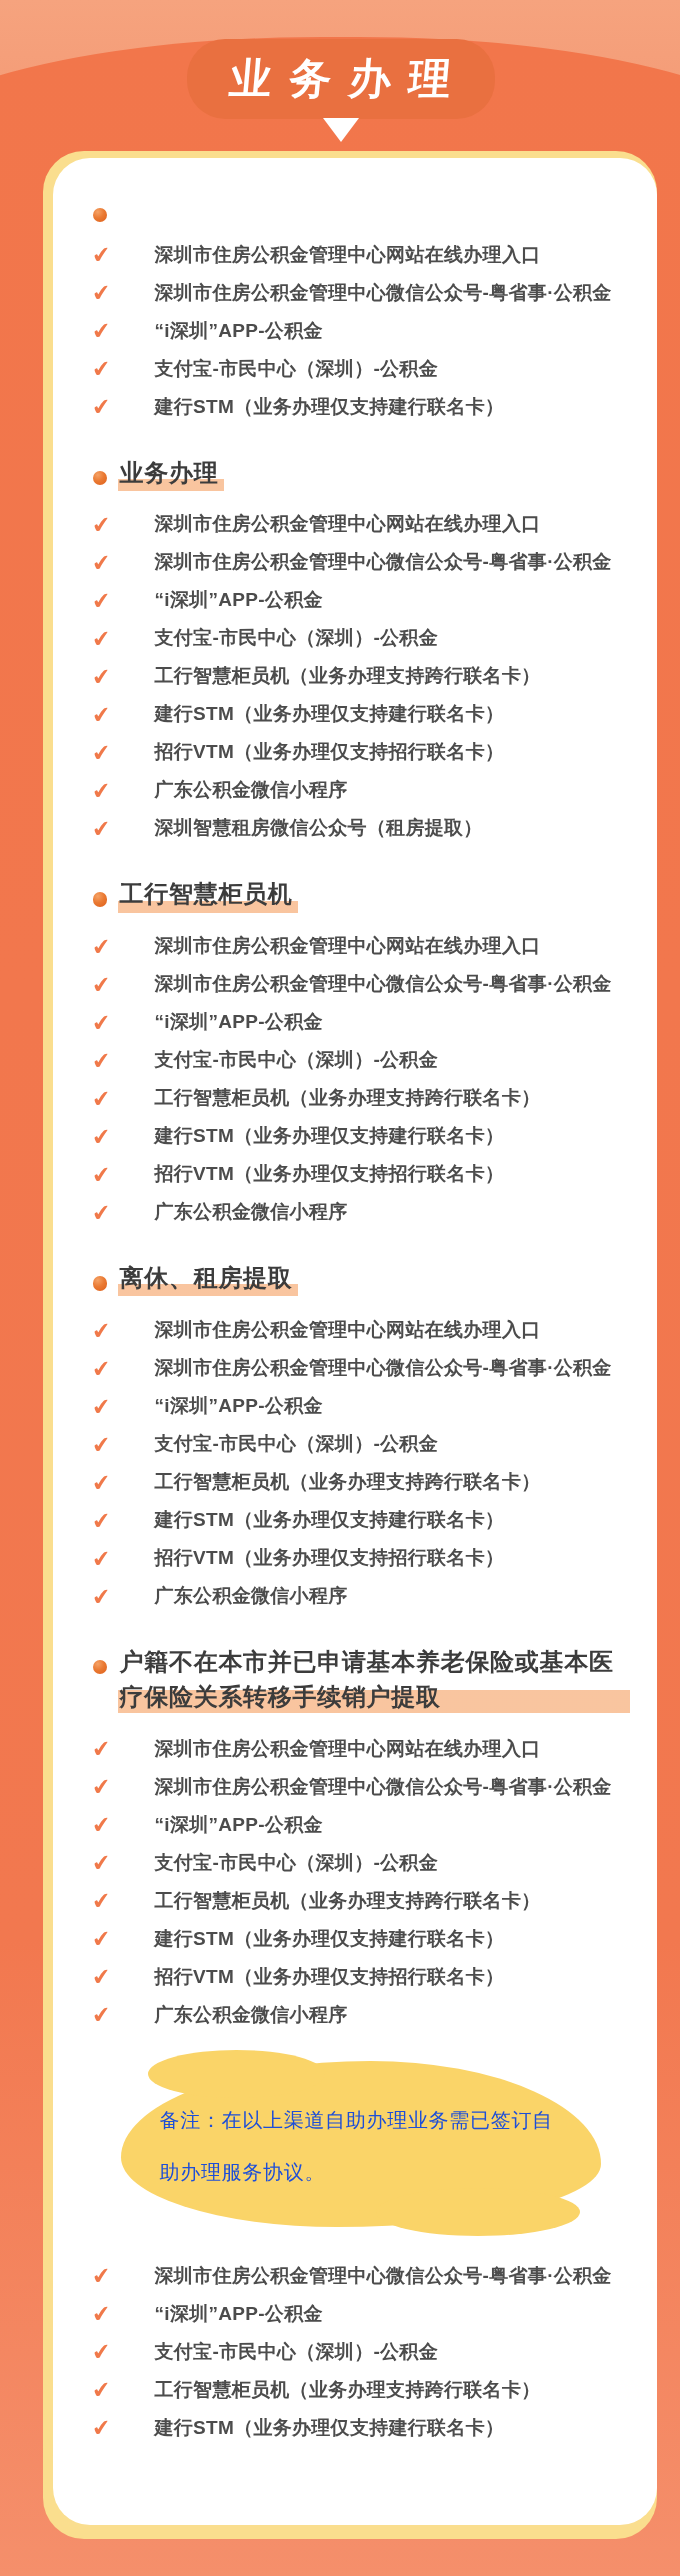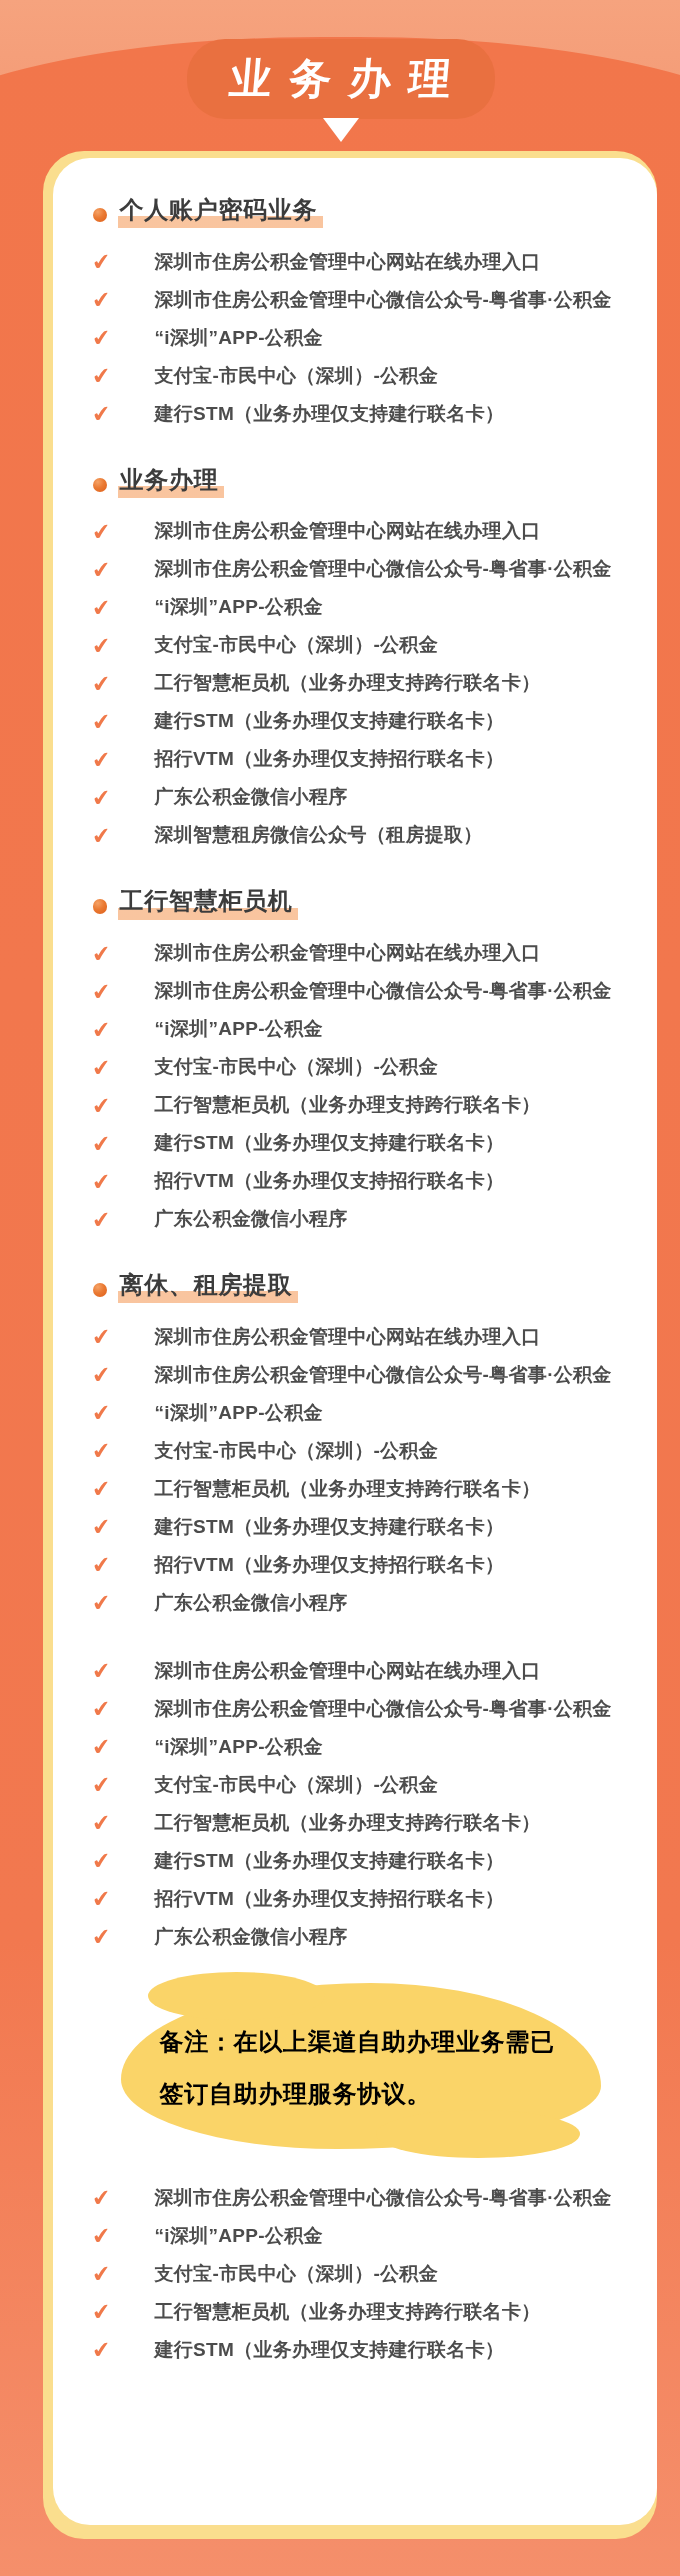--- a/index.html
+++ b/index.html
@@ -83,42 +83,41 @@
     content:"";position:absolute;left:27px;top:-11px;width:177px;height:48px;
     background:#FAD468;border-radius:50%;
   }
   .note-blob::after{
     content:"";position:absolute;right:20.4px;bottom:-9.5px;width:204px;height:48px;
     background:#FAD468;border-radius:50%;
   }
   .note-text{
     position:relative;z-index:1;
     padding:33px 38px 0 39px;
-    font-size:24px;font-weight:700;color:#000000;
+    font-size:20px;font-weight:400;color:#1d4ed8;
     line-height:52px;letter-spacing:0.7px;
   }
 </style>
 </head>
 <body>
 
 <div class="stage">
   <div class="bg-arc"></div>
 
   <div class="banner">
     <span class="banner-text">业务办理</span>
   </div>
   <div class="banner-pointer"></div>
 
   <div class="card-accent">
     <div class="card">
       <div id="sections">
           <section class="section">
             <div class="sec-head">
               <span class="dot"></span>
-              <span class="sec-title">个人账户密码业务</span>
             </div>
             <div class="sec-body">
               <div class="item">
                 <span class="check">✔</span>
                 <span class="item-label">深圳市住房公积金管理中心网站在线办理入口</span>
               </div>
               <div class="item">
                 <span class="check">✔</span>
                 <span class="item-label">深圳市住房公积金管理中心微信公众号-粤省事·公积金</span>
               </div>
@@ -254,20 +253,24 @@
                 <span class="check">✔</span>
                 <span class="item-label">招行VTM（业务办理仅支持招行联名卡）</span>
               </div>
               <div class="item">
                 <span class="check">✔</span>
                 <span class="item-label">广东公积金微信小程序</span>
               </div>
             </div>
           </section>
           <section class="section">
+            <div class="sec-head">
+              <span class="dot"></span>
+              <span class="sec-title">户籍不在本市并已申请基本养老保险或基本医疗保险关系转移手续销户提取</span>
+            </div>
             <div class="sec-body">
               <div class="item">
                 <span class="check">✔</span>
                 <span class="item-label">深圳市住房公积金管理中心网站在线办理入口</span>
               </div>
               <div class="item">
                 <span class="check">✔</span>
                 <span class="item-label">深圳市住房公积金管理中心微信公众号-粤省事·公积金</span>
               </div>
               <div class="item">

